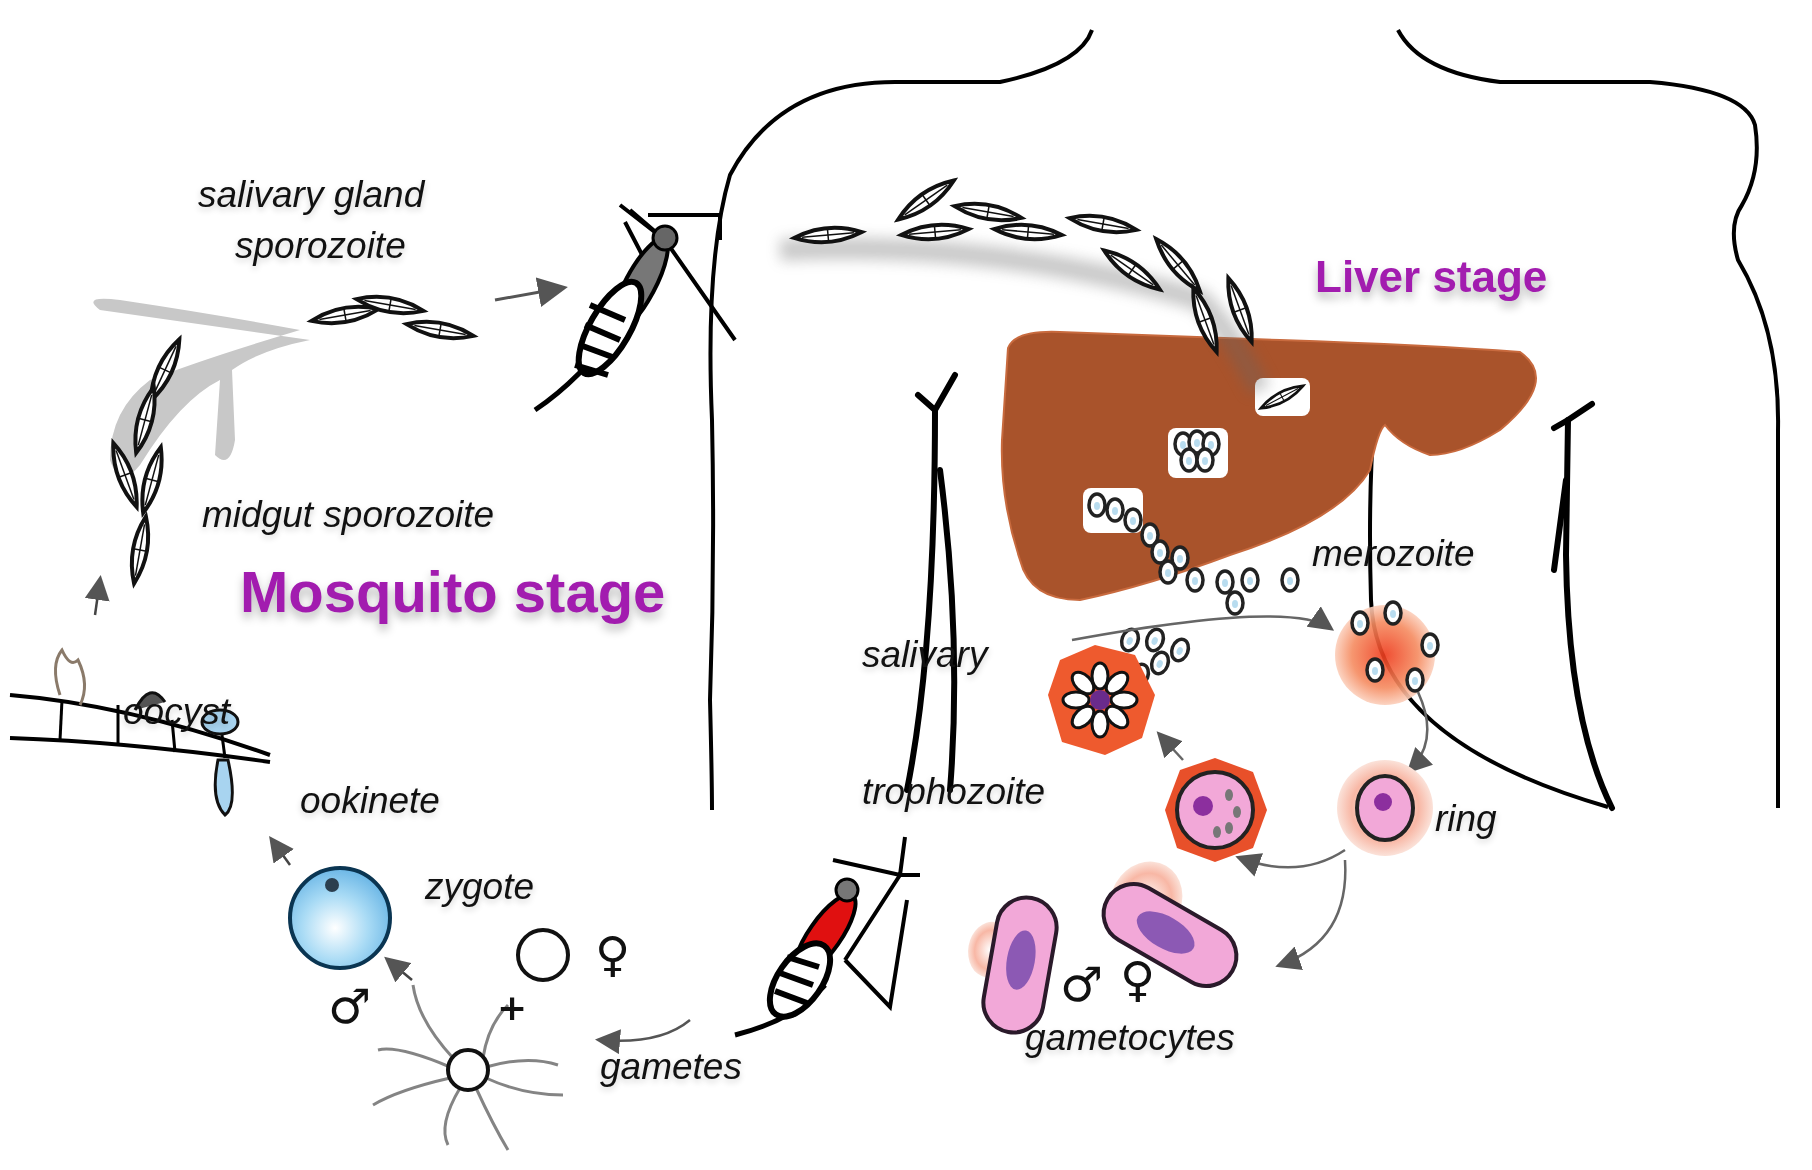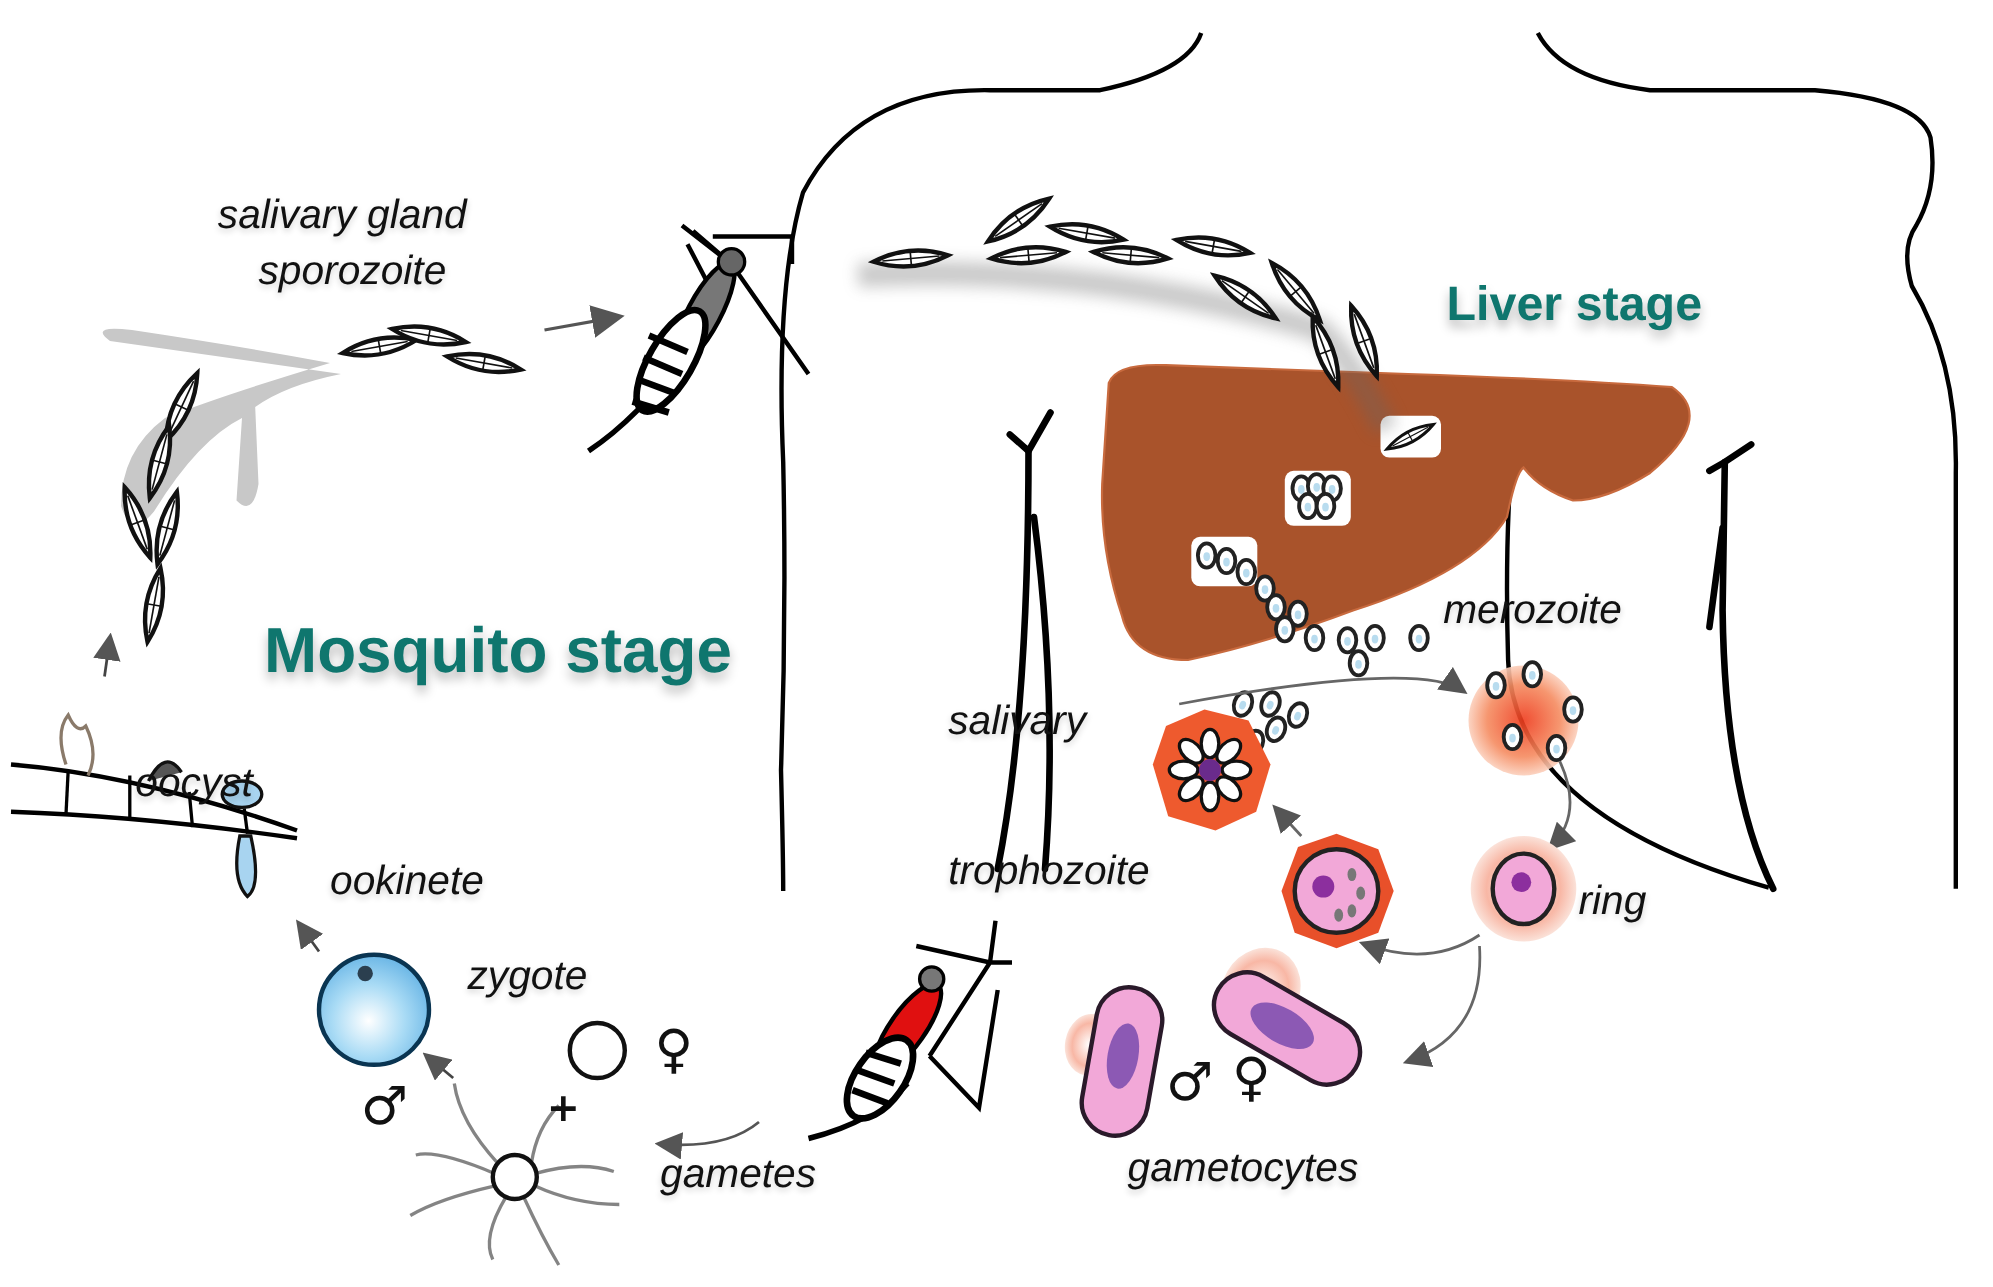--- a/index.html
+++ b/index.html
@@ -8,21 +8,21 @@
   svg { position: absolute; left: 0; top: 0; }
   .lbl {
     position: absolute; white-space: nowrap;
     font-family: "Liberation Sans", "DejaVu Sans", sans-serif;
     font-style: italic; color: #111; font-size: 37px; line-height: 1;
     text-shadow: 0 3px 6px rgba(0,0,0,0.18);
   }
   .stage {
     position: absolute; white-space: nowrap;
     font-family: "Liberation Sans", "DejaVu Sans", sans-serif;
-    font-weight: bold; color: #0f766e; font-size: 44px; line-height: 1;
+    font-weight: bold; color: #a21caf; font-size: 44px; line-height: 1;
     text-shadow: 0 6px 10px rgba(0,0,0,0.28);
   }
   .sym {
     position: absolute; font-family: "DejaVu Sans", sans-serif; color: #111;
     font-size: 48px; line-height: 1;
   }
 </style>
 </head>
 <body>
 
@@ -270,32 +270,33 @@
       <path d="M-8,18 Q-30,55 -20,75"></path>
           <path d="M8,18 Q25,55 40,80"></path>
     </g>
     <circle cx="468" cy="1070" r="20" fill="#fff" stroke="#111" stroke-width="4"></circle>
     <path d="M690,1020 Q660,1045 600,1040" stroke="#555" stroke-width="2.5" fill="none" marker-end="url(#arr)"></path>
   </g>
 </svg>
 
 <div class="lbl" style="left:198px;top:176px;">salivary gland</div>
 <div class="lbl" style="left:235px;top:227px;">sporozoite</div>
+<div class="lbl" style="left:202px;top:496px;">midgut sporozoite</div>
 <div class="stage" style="left:240px;top:563px;font-size:58px;">Mosquito stage</div>
 <div class="lbl" style="left:123px;top:645px;margin-top:48px;">oocyst</div>
 <div class="lbl" style="left:300px;top:782px;">ookinete</div>
 <div class="lbl" style="left:425px;top:868px;">zygote</div>
 <div class="lbl" style="left:600px;top:1048px;">gametes</div>
 
 <div class="stage" style="left:1315px;top:255px;">Liver stage</div>
 <div class="lbl" style="left:1312px;top:535px;">merozoite</div>
 <div class="lbl" style="left:862px;top:636px;">salivary</div>
 <div class="lbl" style="left:862px;top:773px;">trophozoite</div>
 <div class="lbl" style="left:1435px;top:800px;">ring</div>
-<div class="lbl" style="left:1025px;top:1043px;">gametocytes</div>
+<div class="lbl" style="left:1025px;top:1019px;">gametocytes</div>
 
 <div class="sym" style="left:595px;top:930px;">♀</div>
 <div class="sym" style="left:328px;top:982px;">♂</div>
 <div class="sym" style="left:497px;top:990px;font-size:36px;font-weight:bold;">+</div>
 <div class="sym" style="left:1060px;top:960px;">♂</div>
 <div class="sym" style="left:1120px;top:955px;">♀</div>
 
 </div>
 
 </body></html>

